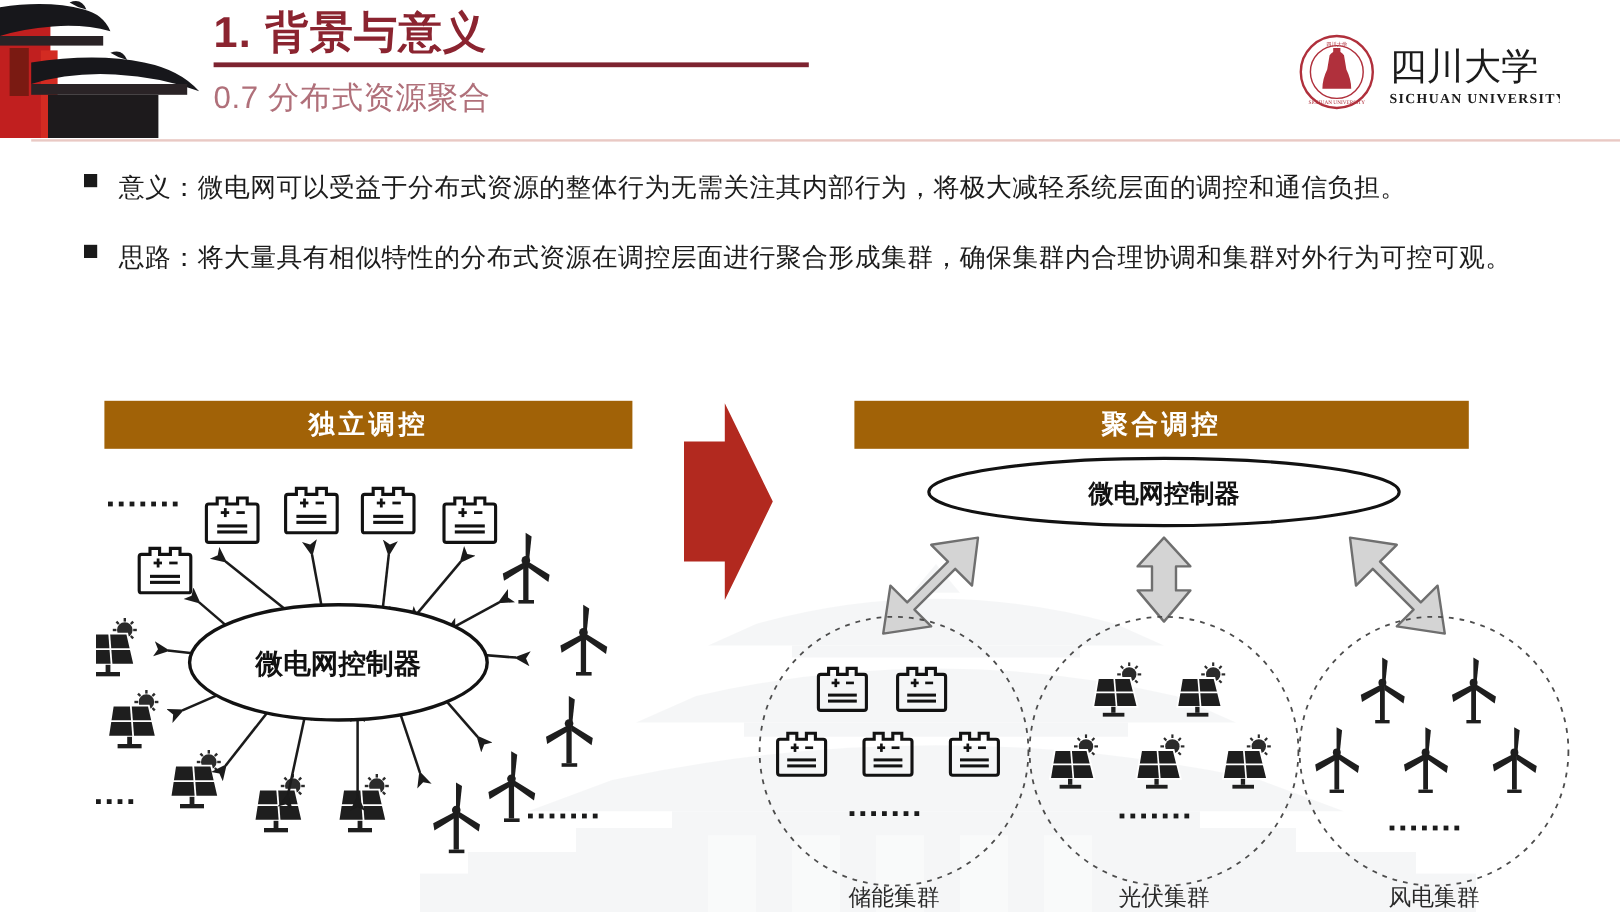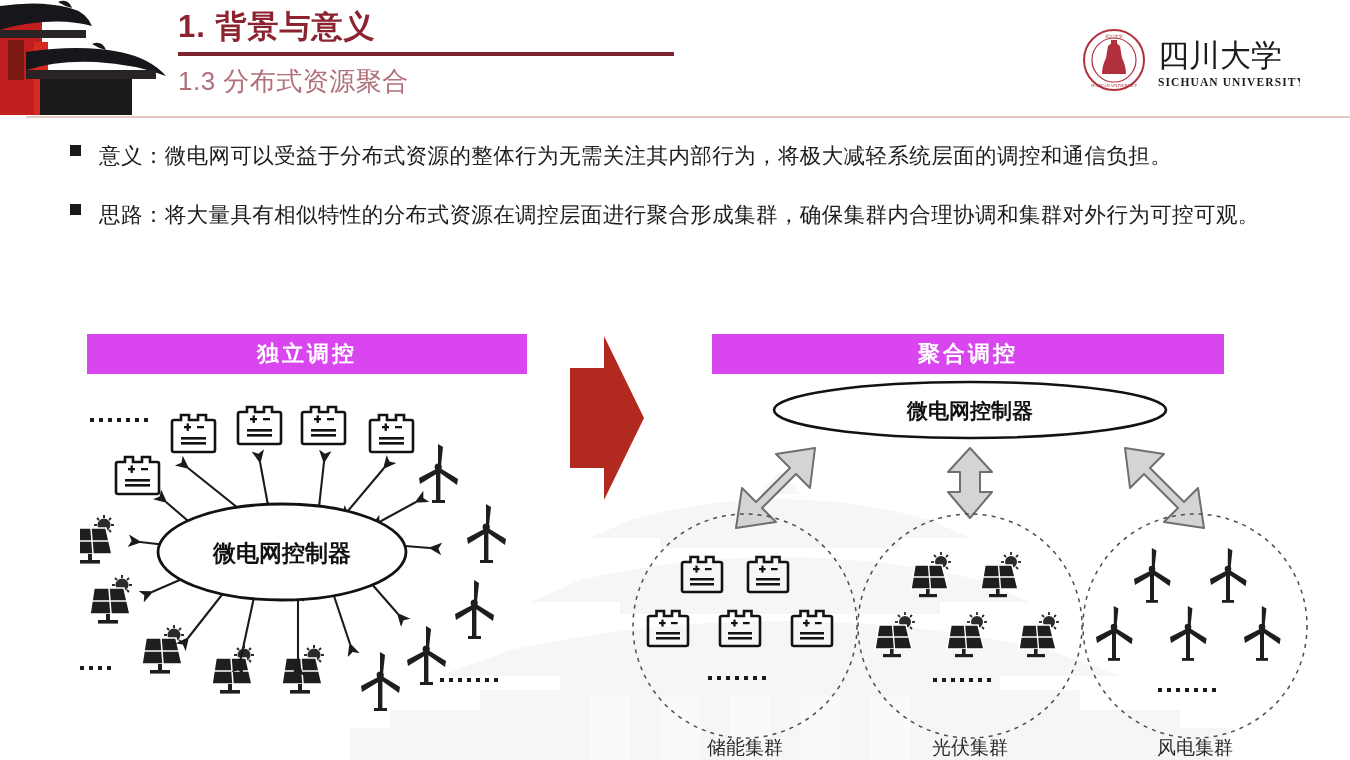--- a/index.html
+++ b/index.html
@@ -15,21 +15,21 @@
   .watermark{
     position:absolute;left:330px;bottom:0;width:900px;height:300px;
     opacity:.085;pointer-events:none;
   }
 
   
   .header{position:absolute;left:0;top:0;width:1350px;height:120px;}
   .hdr-pagoda{position:absolute;left:0;top:0;width:180px;height:115px;}
   .title-main{
     position:absolute;left:178px;top:6px;
-    font-size:31px;font-weight:bold;letter-spacing:1px;
+    font-size:36px;font-weight:bold;letter-spacing:1px;
     color:#8b2430;line-height:42px;white-space:nowrap;
   }
   .title-rule{
     position:absolute;left:178px;top:52px;width:496px;height:4px;
     background:#7d2330;
   }
   .title-sub{
     position:absolute;left:178px;top:62px;
     font-size:26px;color:#b0707a;line-height:38px;white-space:nowrap;
     letter-spacing:.5px;
@@ -48,21 +48,21 @@
   }
   .bullet-text{
     font-size:21.5px;color:#1c1c1c;line-height:45px;
     letter-spacing:.4px;text-align:justify;
   }
 
   
   .diagram{position:absolute;left:0;top:322px;width:1350px;height:438px;}
 
   .banner{
-    position:absolute;height:40px;background:#d946ef;
+    position:absolute;height:40px;background:#a16207;
     color:#ffffff;font-size:22px;font-weight:bold;
     display:flex;align-items:center;justify-content:center;
     letter-spacing:3px;
   }
   .banner-left{left:87px;top:12px;width:440px;}
   .banner-right{left:712px;top:12px;width:512px;}
 
   .big-arrow{position:absolute;left:568px;top:12px;width:78px;height:168px;}
 
   .panel{position:absolute;text-align:center;}
@@ -127,21 +127,21 @@
 
       <rect x="34" y="42" width="14" height="73" fill="#d32b22"></rect>
       <path d="M26 52 Q80 44 120 52 Q150 58 166 76 Q134 64 96 62 Q58 60 26 70 Z" fill="#17171b"></path>
       <path d="M92 44 q10 -4 14 6 q-8 -2 -14 -6 Z" fill="#17171b"></path>
       <rect x="26" y="70" width="130" height="9" fill="#2a2326"></rect>
       <rect x="40" y="79" width="92" height="36" fill="#1d1a1c"></rect>
     </svg>
 
     <div class="title-main">1. 背景与意义</div>
     <div class="title-rule"></div>
-    <div class="title-sub">1.3 分布式资源聚合</div>
+    <div class="title-sub">0.7 分布式资源聚合</div>
 
     <svg style="position:absolute;left:1078px;top:26px;width:222px;height:72px;" viewBox="0 0 222 72">
 
       <circle cx="36" cy="34" r="30" fill="none" stroke="#b0303c" stroke-width="2"></circle>
       <circle cx="36" cy="34" r="22" fill="none" stroke="#b0303c" stroke-width="1.2"></circle>
       <path d="M30 20 q6 -7 12 0 l2 12 q4 8 4 16 h-24 q0 -8 4 -16 Z" fill="#b0303c"></path>
       <rect x="33" y="14" width="6" height="7" fill="#b0303c"></rect>
       <text x="36" y="61" text-anchor="middle" font-size="4.4" fill="#b0303c" font-family="'Liberation Serif',serif">SICHUAN UNIVERSITY</text>
       <text x="36" y="12" text-anchor="middle" font-size="4.4" fill="#b0303c" font-family="'Liberation Serif',serif">四川大学</text>
 

